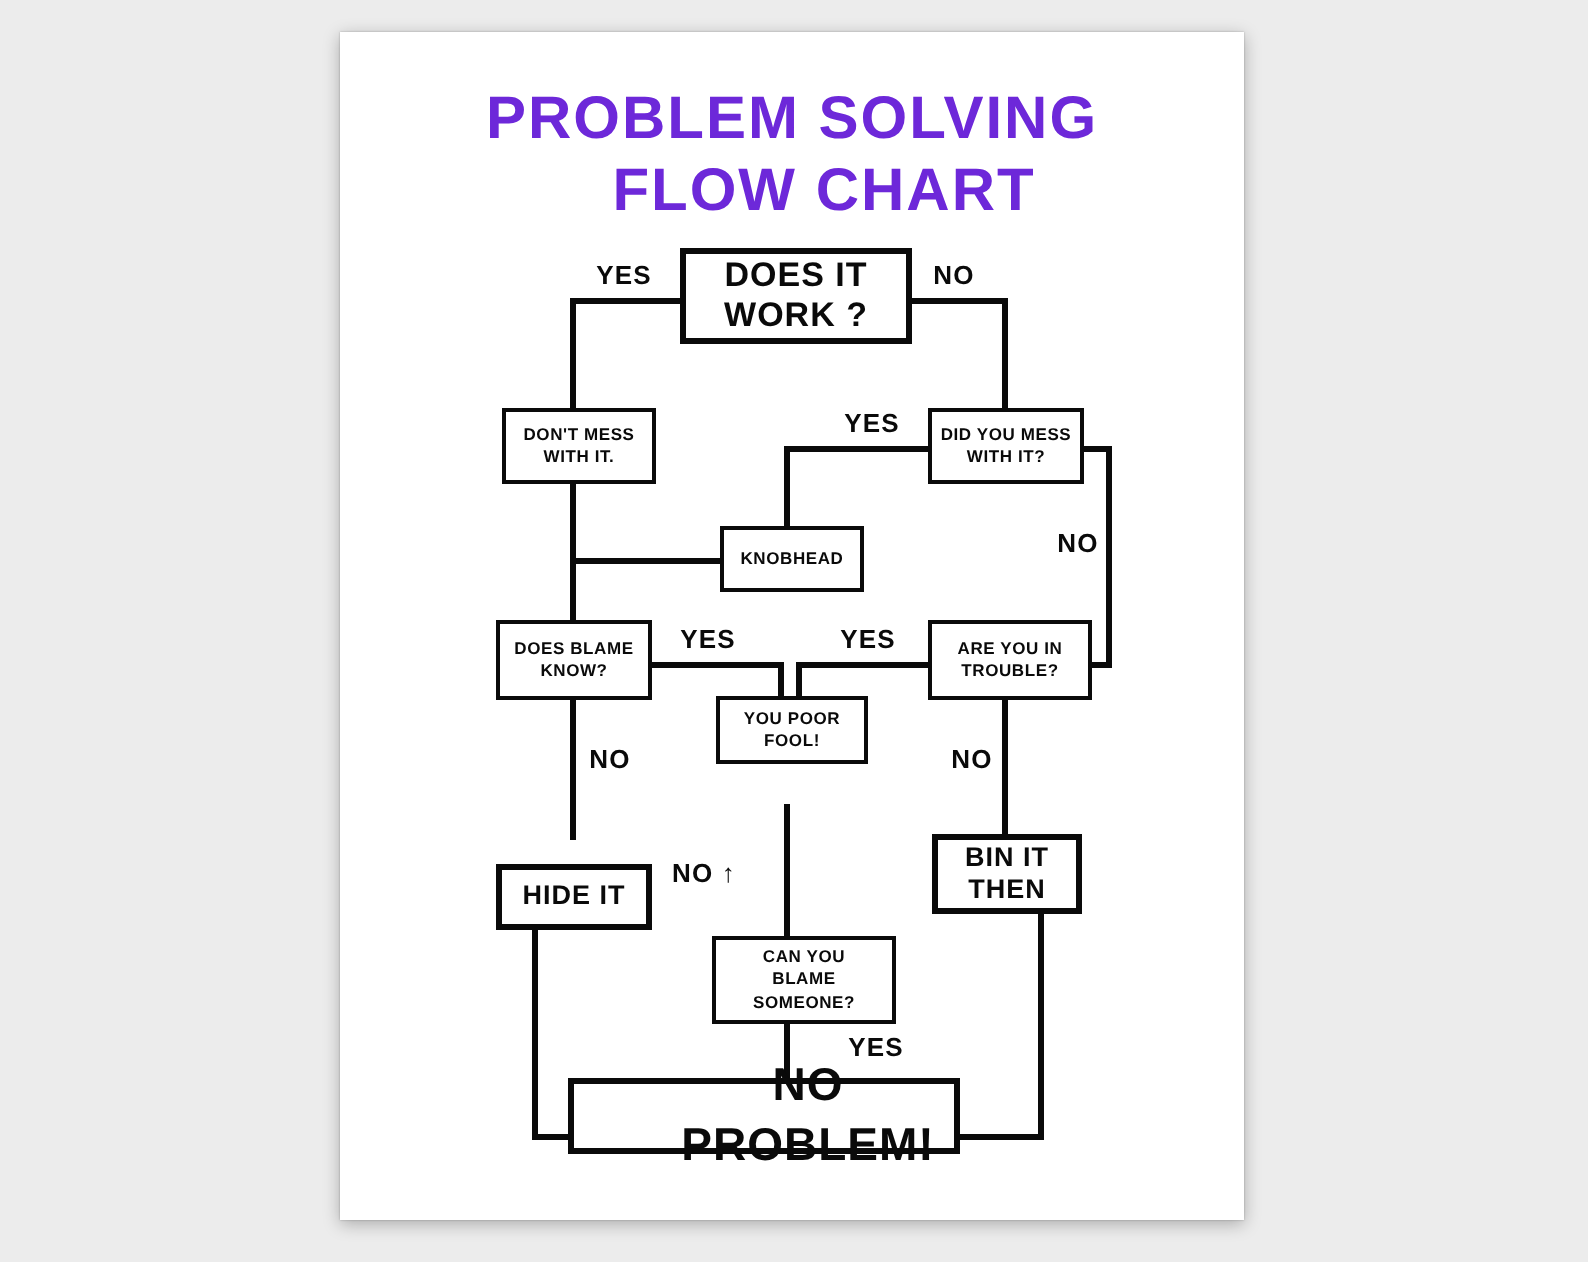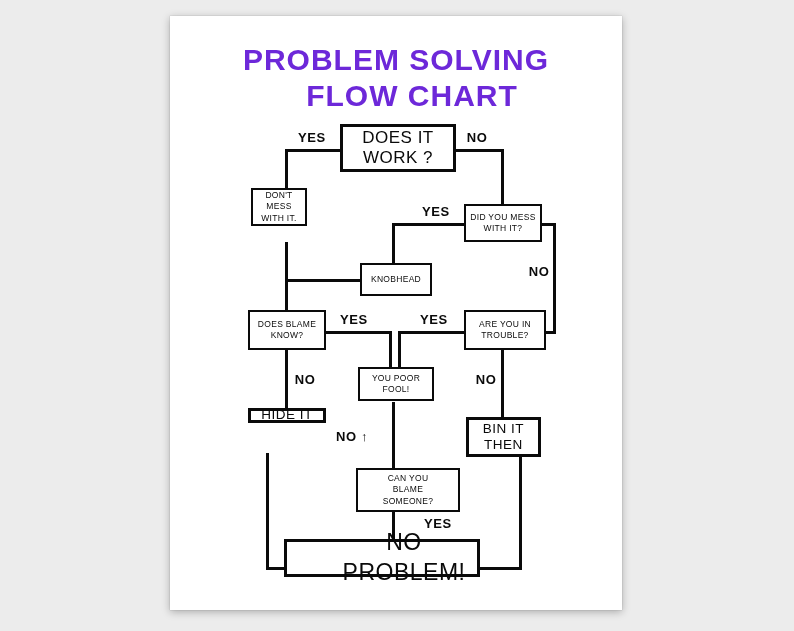--- a/index.html
+++ b/index.html
@@ -18,21 +18,21 @@
   .title{
     position:absolute;left:0;top:24px;width:452px;
     text-align:center;font-weight:bold;
     font-size:30px;line-height:36px;letter-spacing:1px;
     color:#6d28d9;
   }
   .node{
     position:absolute;
     background:#fff;border:2px solid #0a0a0a;
     display:flex;align-items:center;justify-content:center;
-    text-align:center;font-weight:normal;color:#0a0a0a;
+    text-align:center;font-weight:bold;color:#0a0a0a;
     white-space:pre-line;box-sizing:border-box;
     font-size:8.5px;line-height:1.3;letter-spacing:.3px;
   }
   .node.big{border-width:3px;font-size:17px;line-height:1.15;letter-spacing:.5px;}
   .node.med{border-width:3px;font-size:13.5px;line-height:1.2;letter-spacing:.5px;}
   .node.final{border-width:3px;font-size:23px;letter-spacing:.5px;padding-left:44px;}
   .lbl{
     position:absolute;font-weight:bold;font-size:13px;
     letter-spacing:.6px;text-align:center;color:#0a0a0a;
     white-space:nowrap;
@@ -73,35 +73,35 @@
   <div class="line" style="left:222px;top:386px;width:3px;height:66px"></div>
   <div class="line" style="left:222px;top:496px;width:3px;height:27px"></div>
 
   <div class="line" style="left:96px;top:437px;width:3px;height:117px"></div>
   <div class="line" style="left:96px;top:551px;width:18px;height:3px"></div>
   <div class="line" style="left:349px;top:441px;width:3px;height:113px"></div>
   <div class="line" style="left:310px;top:551px;width:42px;height:3px"></div>
 
   <div class="node big" style="left:170px;top:108px;width:116px;height:48px">DOES IT
 WORK ?</div>
-  <div class="node" style="left:81px;top:172px;width:56px;height:38px">DON'T MESS
+  <div class="node" style="left:81px;top:188px;width:77px;height:38px">DON'T MESS
 WITH IT.</div>
   <div class="node" style="left:294px;top:188px;width:78px;height:38px">DID YOU MESS
 WITH IT?</div>
   <div class="node" style="left:190px;top:247px;width:72px;height:33px">KNOBHEAD</div>
   <div class="node" style="left:78px;top:294px;width:78px;height:40px">DOES BLAME
 KNOW?</div>
   <div class="node" style="left:294px;top:294px;width:82px;height:40px">ARE YOU IN
 TROUBLE?</div>
-  <div class="node" style="left:188px;top:351px;width:76px;height:34px">YOU POOR
+  <div class="node" style="left:188px;top:332px;width:76px;height:34px">YOU POOR
 FOOL!</div>
-  <div class="node med" style="left:78px;top:392px;width:78px;height:15px">HIDE IT</div>
+  <div class="node med" style="left:78px;top:416px;width:78px;height:33px">HIDE IT</div>
   <div class="node med" style="left:296px;top:401px;width:75px;height:40px">BIN IT
 THEN</div>
-  <div class="node" style="left:186px;top:452px;width:104px;height:44px">CAN YOU
+  <div class="node" style="left:186px;top:452px;width:92px;height:44px">CAN YOU
 BLAME
 SOMEONE?</div>
   <div class="node final" style="left:114px;top:523px;width:196px;height:38px">NO PROBLEM!</div>
 
   <div class="lbl" style="left:120px;top:114px;width:44px">YES</div>
   <div class="lbl" style="left:287px;top:114px;width:40px">NO</div>
   <div class="lbl" style="left:244px;top:188px;width:44px">YES</div>
   <div class="lbl" style="left:349px;top:248px;width:40px">NO</div>
   <div class="lbl" style="left:162px;top:296px;width:44px">YES</div>
   <div class="lbl" style="left:242px;top:296px;width:44px">YES</div>

